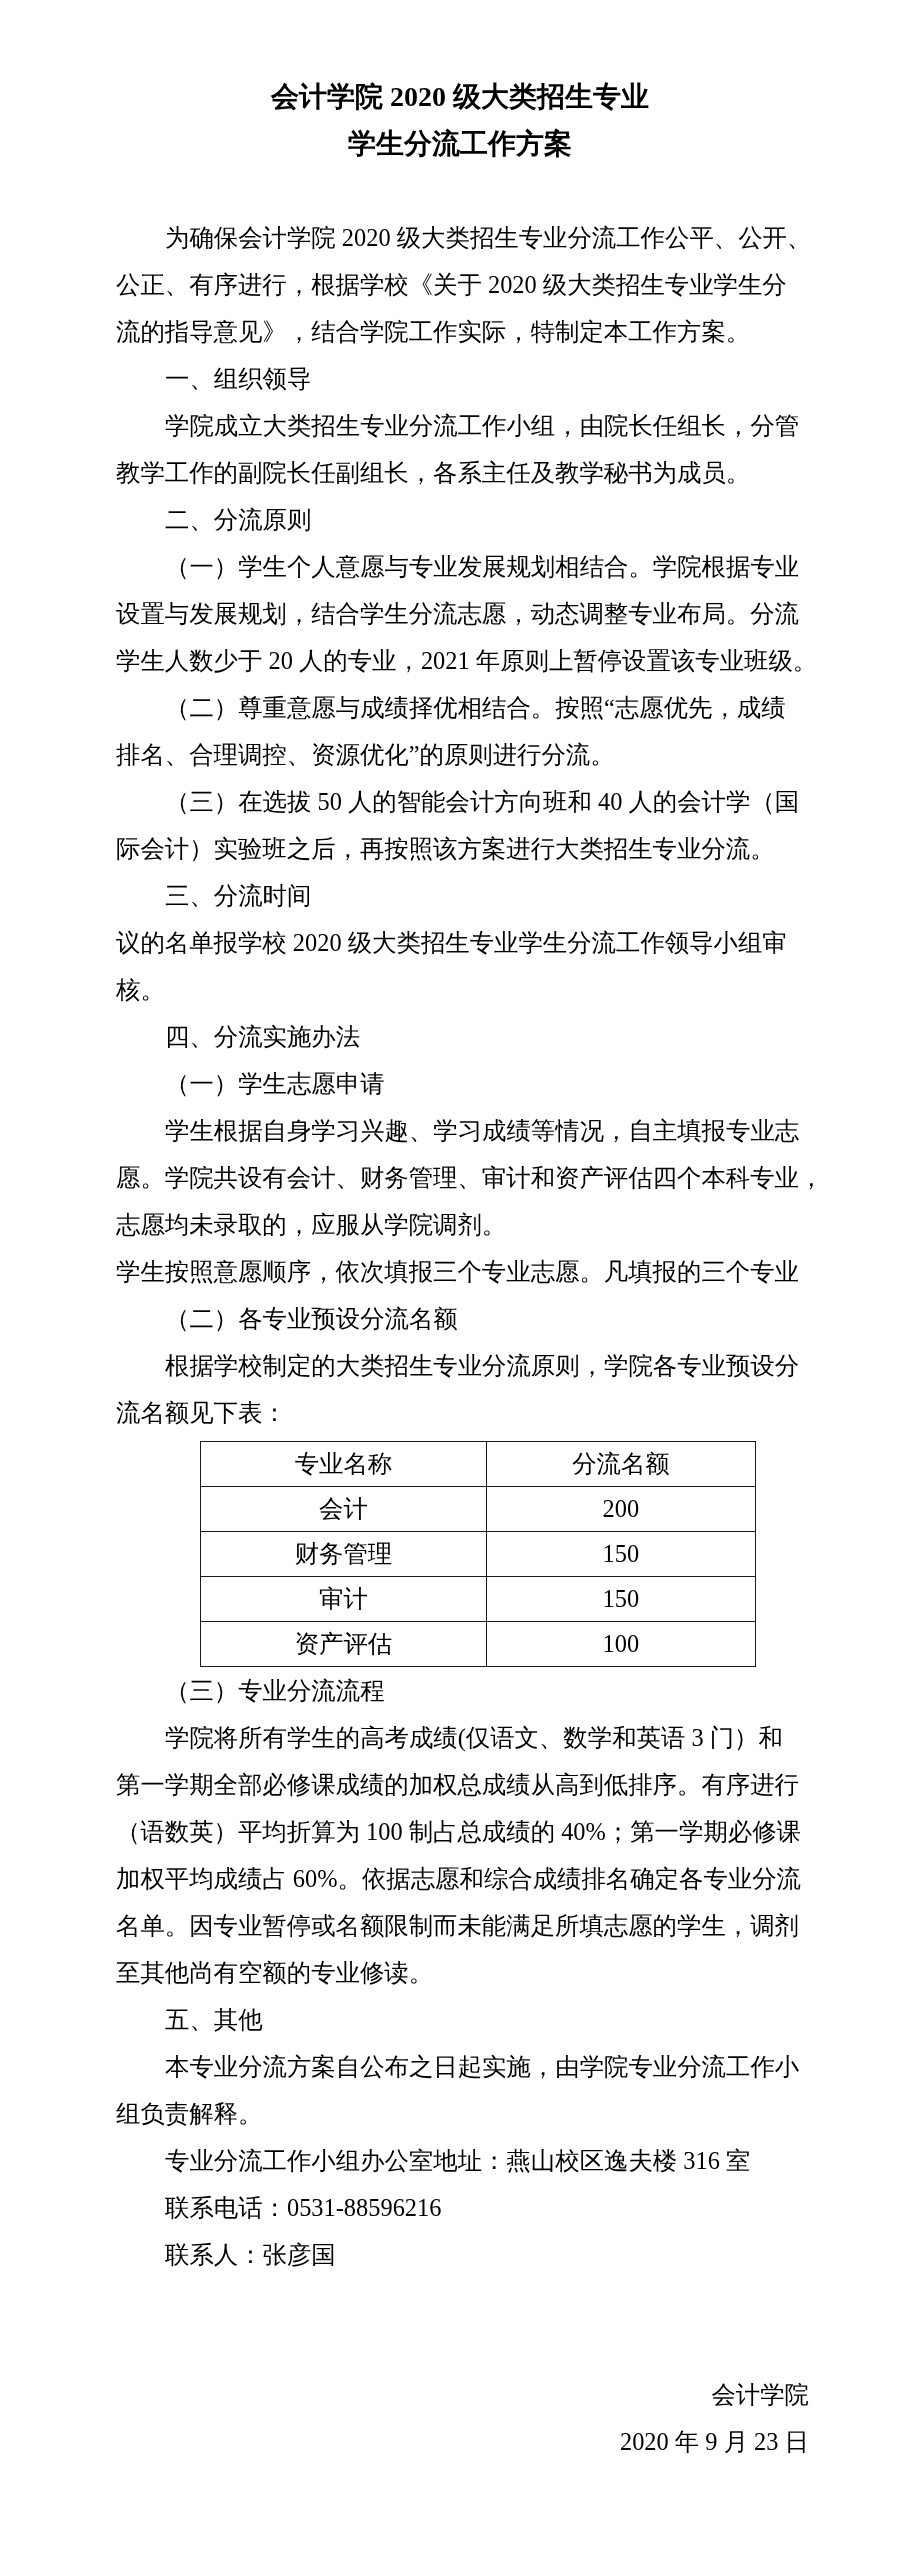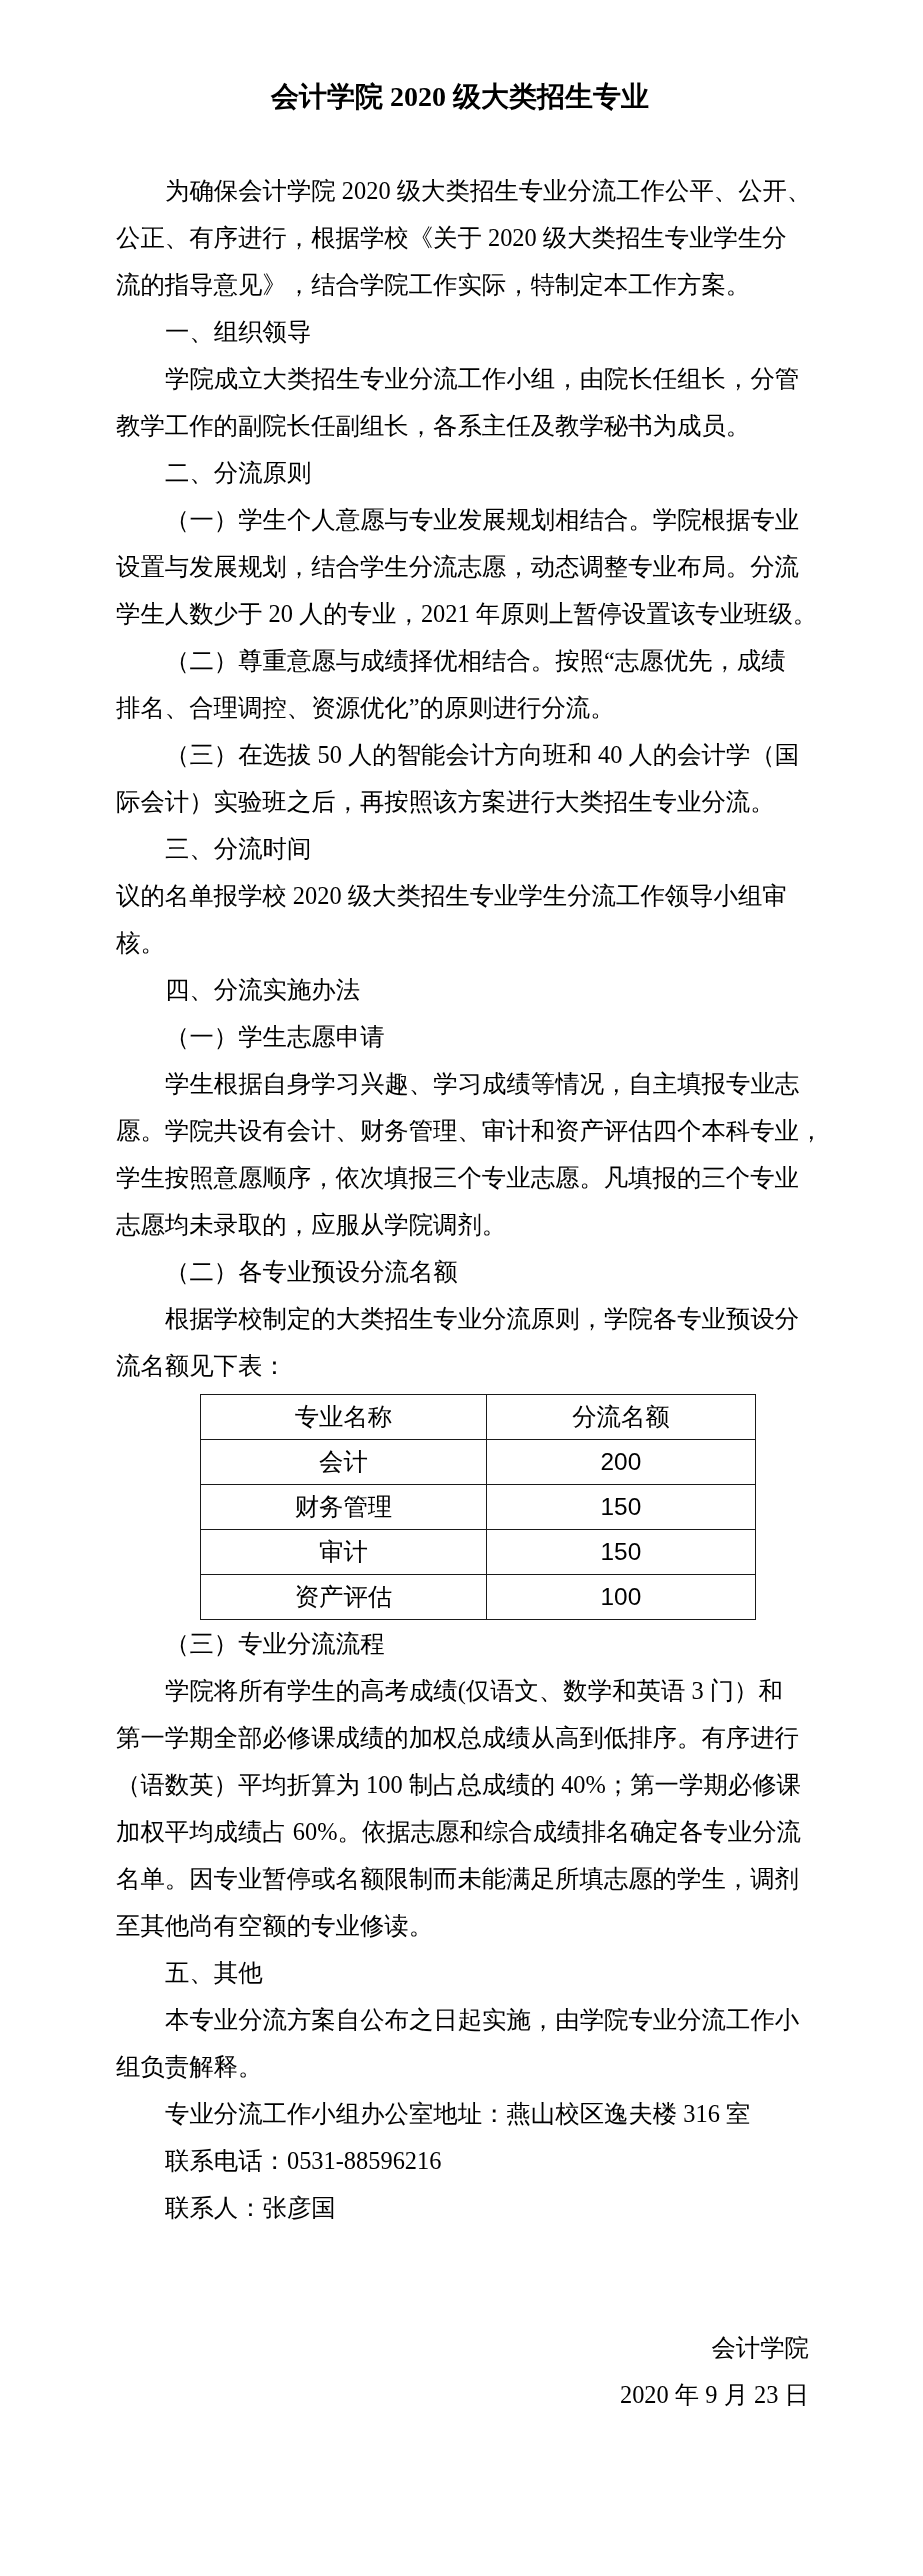--- a/index.html
+++ b/index.html
@@ -50,39 +50,40 @@
     width: 556px;
     margin: 4.7px 0 0 84px;
   }
   table.quota th, table.quota td {
     border: 1.2px solid #1a1a1a;
     height: 44px;
     text-align: center;
     vertical-align: middle;
     font-size: 24.4px;
     font-weight: normal;
-    font-family: Liberation Sans, sans-serif;
+    font-family: Liberation Serif, serif;
     padding: 0;
   }
   .col-name  { width: 51.5%; }
   .col-quota { width: 48.5%; }
   .closing {
     margin-top: 93px;
     margin-left: 367px;
     width: 326px;
     text-align: right;
   }
   .closing .ln { text-indent: 0; }
 </style>
 </head>
 <body>
 
 <div class="page">
 
   <div class="title-line">会计学院 2020 级大类招生专业</div>
+  <div class="title-line">学生分流工作方案</div>
 
   <div class="gap"></div>
 
   <div class="ln ind">为确保会计学院 2020 级大类招生专业分流工作公平、公开、</div>
   <div class="ln">公正、有序进行，根据学校《关于 2020 级大类招生专业学生分</div>
   <div class="ln">流的指导意见》，结合学院工作实际，特制定本工作方案。</div>
 
   <div class="heading">一、组织领导</div>
   <div class="ln ind">学院成立大类招生专业分流工作小组，由院长任组长，分管</div>
   <div class="ln">教学工作的副院长任副组长，各系主任及教学秘书为成员。</div>
@@ -98,22 +99,22 @@
 
   <div class="heading">三、分流时间</div>
   <div class="ln">议的名单报学校 2020 级大类招生专业学生分流工作领导小组审</div>
   <div class="ln">核。</div>
 
   <div class="heading">四、分流实施办法</div>
 
   <div class="ln ind">（一）学生志愿申请</div>
   <div class="ln ind">学生根据自身学习兴趣、学习成绩等情况，自主填报专业志</div>
   <div class="ln">愿。学院共设有会计、财务管理、审计和资产评估四个本科专业，</div>
+  <div class="ln">志愿均未录取的，应服从学院调剂。</div>
   <div class="ln">学生按照意愿顺序，依次填报三个专业志愿。凡填报的三个专业</div>
-  <div class="ln">志愿均未录取的，应服从学院调剂。</div>
 
   <div class="ln ind">（二）各专业预设分流名额</div>
   <div class="ln ind">根据学校制定的大类招生专业分流原则，学院各专业预设分</div>
   <div class="ln">流名额见下表：</div>
 
   <table class="quota">
     <colgroup>
       <col class="col-name">
       <col class="col-quota">
     </colgroup>

